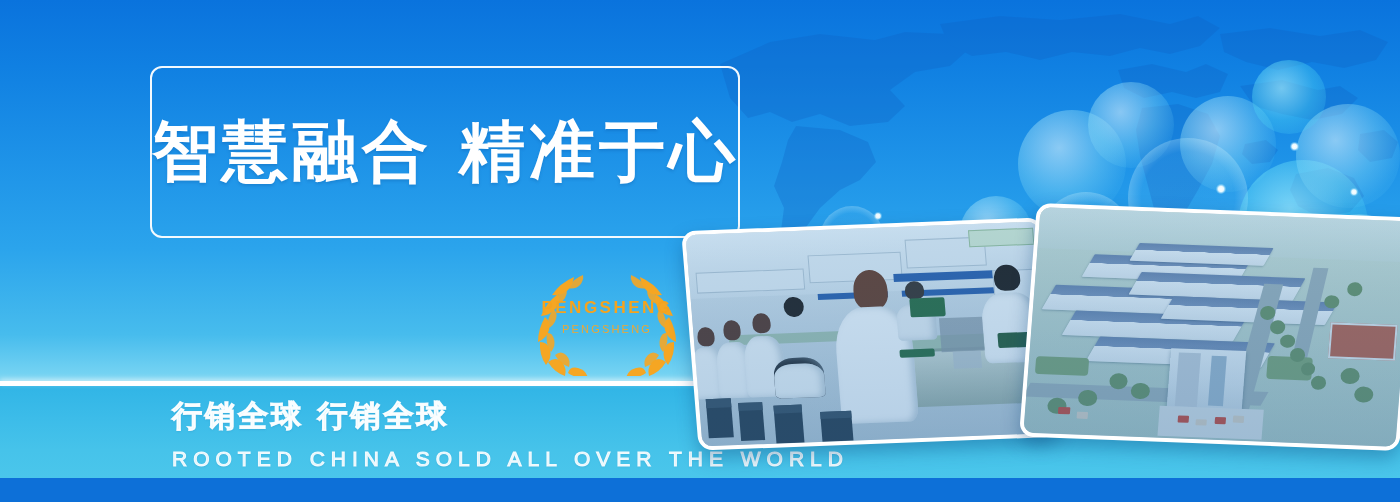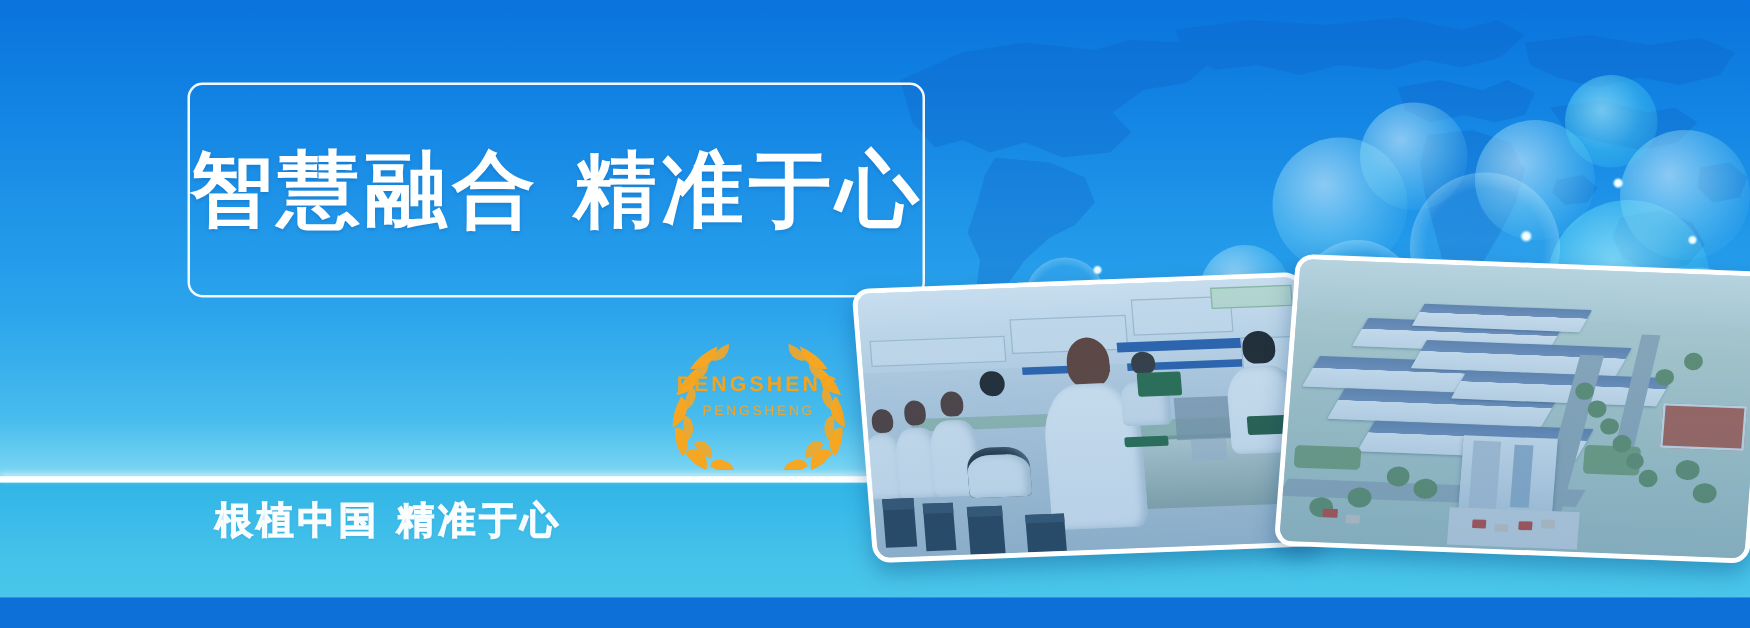--- a/index.html
+++ b/index.html
@@ -252,21 +252,22 @@
         </g>
       </g>
     </svg>
     <div class="logo-text">
       <div class="logo-name">PENGSHENG</div>
       <div class="logo-sub">PENGSHENG</div>
     </div>
   </div>
 
   <div class="tagline">
-    <div class="tag-cn">根植中国  精准于心</div>
+    <div class="tag-cn">行销全球  行销全球</div>
+    <div class="tag-en">ROOTED CHINA SOLD ALL OVER THE WORLD</div>
   </div>
 
   <div class="photos">
 
     <div class="panel panel-left">
       <div class="scene">
         <div class="fl-bg"></div>
         <div class="fl-ceiling"></div>
         <div class="fl-rack" style="left:2%;top:18%;width:30%;height:9%;"></div>
         <div class="fl-rack" style="left:34%;top:12%;width:26%;height:12%;"></div>

